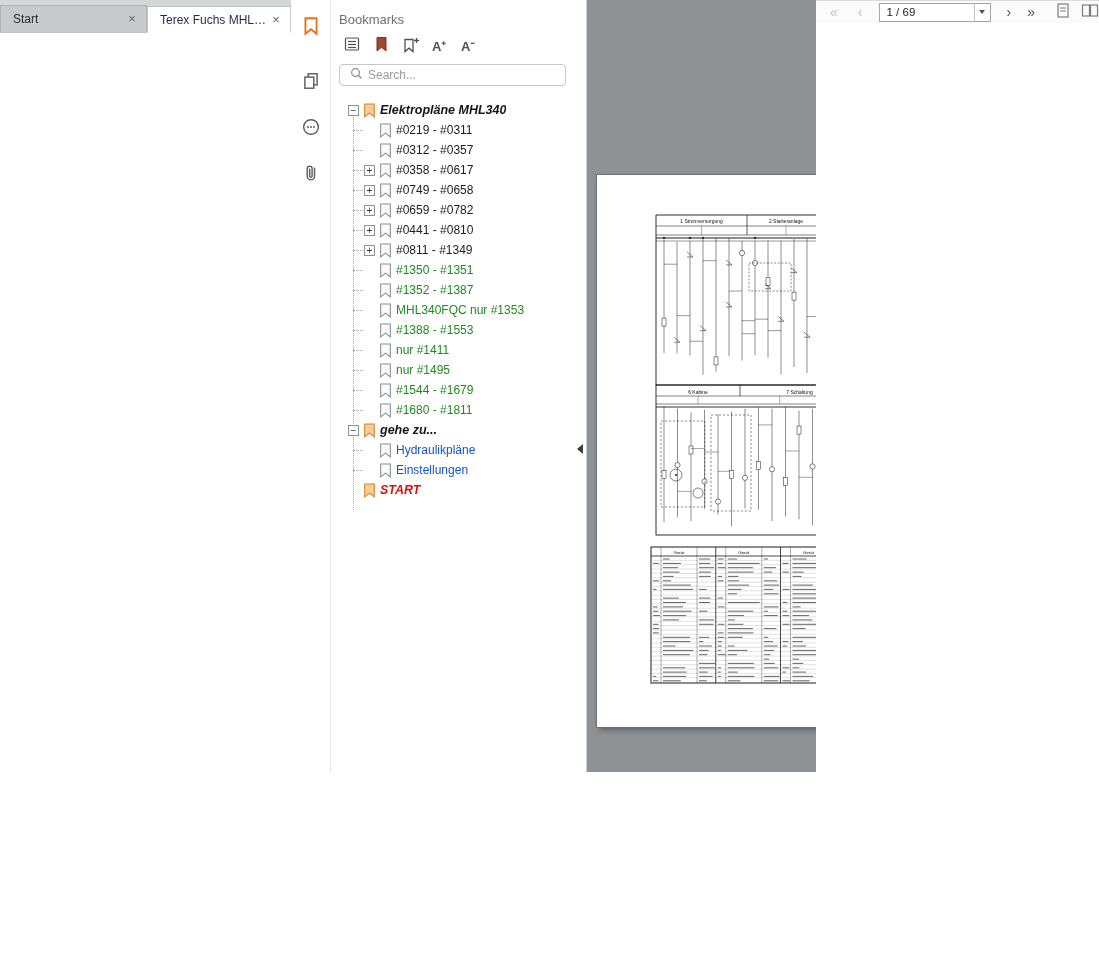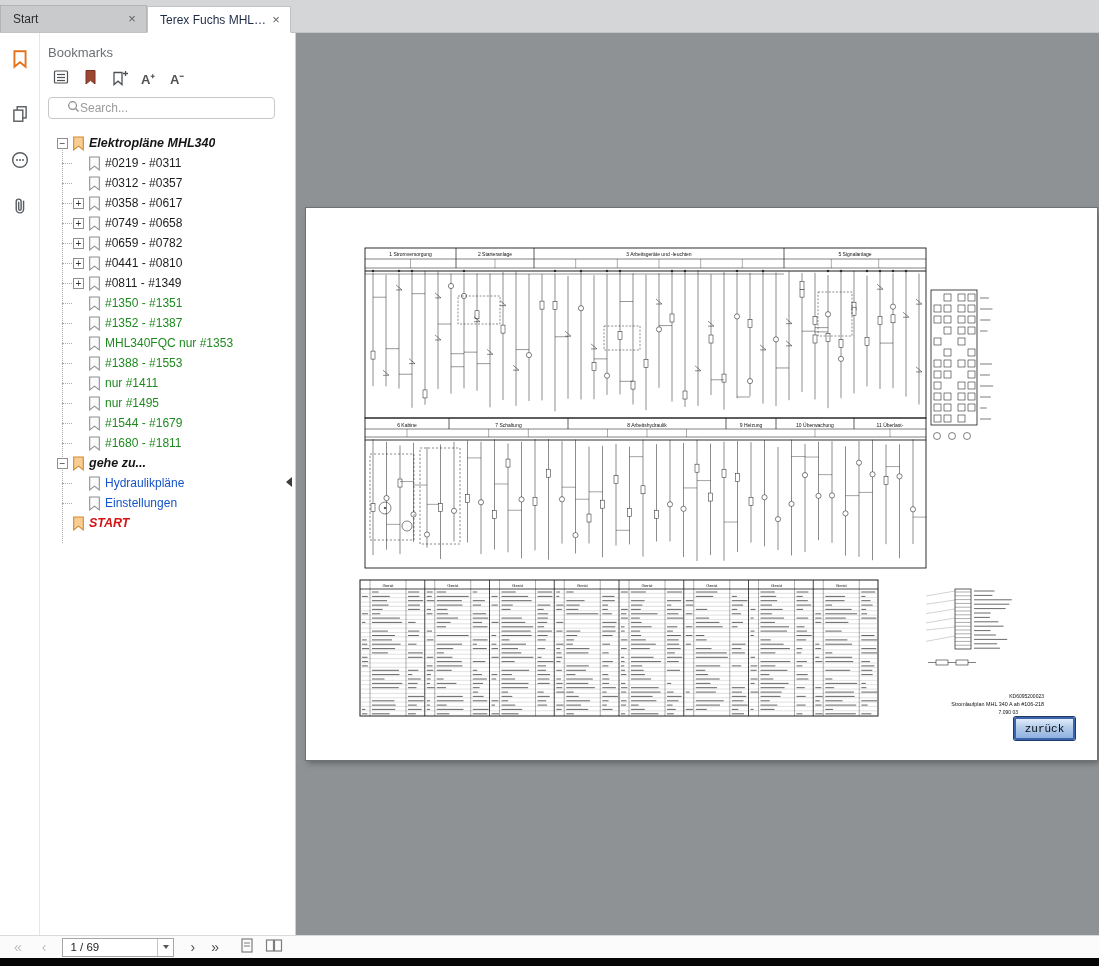--- a/index.html
+++ b/index.html
@@ -1,17 +1,17 @@
 <!DOCTYPE html>
 <html><head>
 <meta charset="utf-8">
 <style>
   *{margin:0;padding:0;box-sizing:border-box}
   html,body{width:1099px;height:966px;overflow:hidden;font-family:"Liberation Sans",sans-serif;background:#fff}
-  .app{width:1099px;height:966px;display:flex;flex-direction:column}
+  .app{width:1099px;height:772px;display:flex;flex-direction:row}
 
   
   .tabbar{height:33px;background:#d5d6d8;display:flex;align-items:flex-end;flex:none;border-bottom:1px solid #c2c3c5}
   .tab{height:27px;display:flex;align-items:center;padding:0 6px 0 12px;font-size:12px;color:#2b2b2b;cursor:default}
   .tab .t-lbl{flex:1;white-space:nowrap;overflow:hidden;text-overflow:ellipsis}
   .tab.inactive{width:147px;background:#c9cacc;border:1px solid #b3b4b6;border-bottom:none}
   .tab.active{width:144px;background:#ffffff;border:1px solid #c2c3c5;border-bottom:1px solid #fff;margin-bottom:-1px;color:#1d2b46}
   .t-close{width:16px;height:16px;line-height:15px;text-align:center;font-size:13px;color:#5f6368;flex:none}
 
   
@@ -25,21 +25,21 @@
   .rail-btn:nth-child(2){margin-top:31px}
   .rail-btn:nth-child(3){margin-top:22px}
   .rail-btn:nth-child(4){margin-top:22px}
 
   
   .panel{width:243px;background:#fff;flex:none;padding:0 8px;overflow:hidden}
   .panel-title{margin-top:12px;font-size:13px;color:#6d7074}
   .panel-toolbar{margin-top:7px;height:24px;display:flex;align-items:center;gap:7px;padding-left:2px;color:#4d5154}
   .tbi{width:22px;height:22px;display:flex;align-items:center;justify-content:center}
   .tb-text{font-size:13px;font-weight:bold;color:#4d5154;line-height:1}
-  .searchbox{margin-top:6px;height:22px;border:1px solid #c7c7c7;border-radius:4px;display:flex;align-items:center;padding:0 18px;background:#fff}
+  .searchbox{margin-top:6px;height:22px;border:1px solid #c7c7c7;border-radius:4px;display:flex;align-items:center;padding:0 10px;gap:5px;background:#fff}
   .searchbox input{border:none;outline:none;flex:1;font-size:12px;font-family:"Liberation Sans",sans-serif;color:#333;background:transparent}
   .searchbox input::placeholder{color:#9b9b9b}
 
   
   .tree{margin-top:14px;position:relative;font-size:12px}
   .tree-guide{position:absolute;left:14px;top:15px;height:395px;border-left:1px dotted #aaa}
   .tree-row{height:20px;display:flex;align-items:center;position:relative;white-space:nowrap;cursor:default}
   .tree-row.d0{padding-left:9px}
   .tree-row.d1{padding-left:25px}
   .stub{position:absolute;left:14px;top:10px;width:10px;border-top:1px dotted #aaa}

